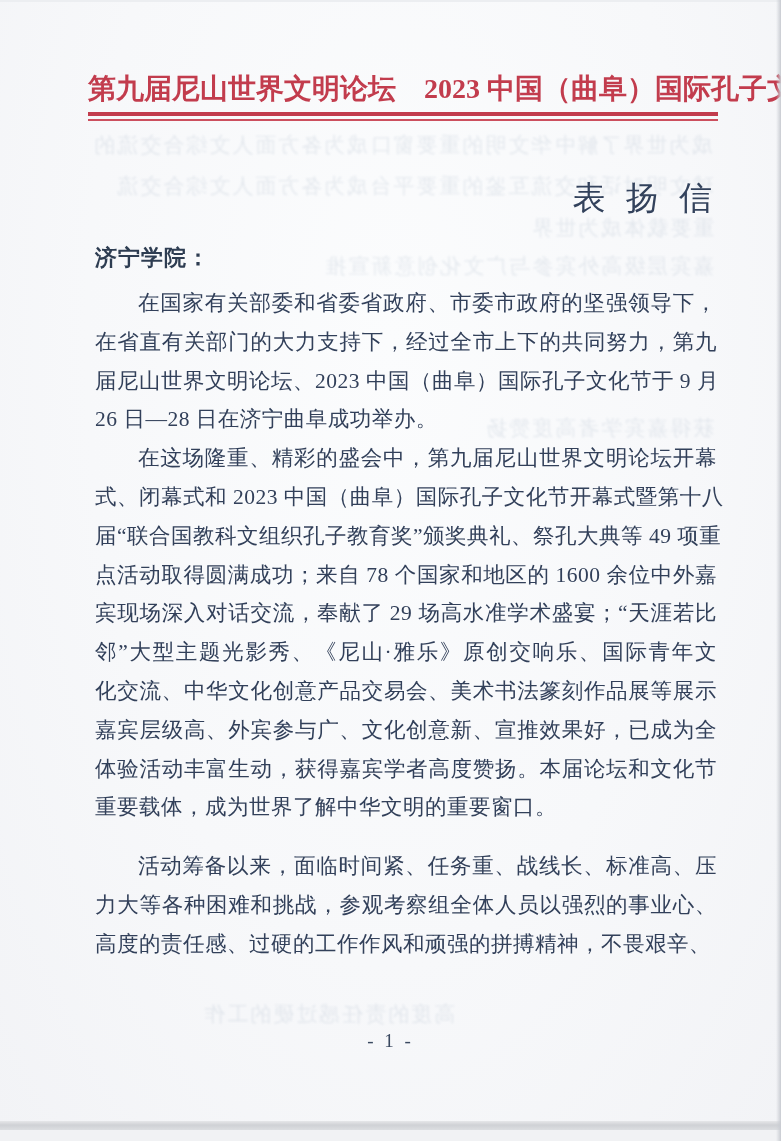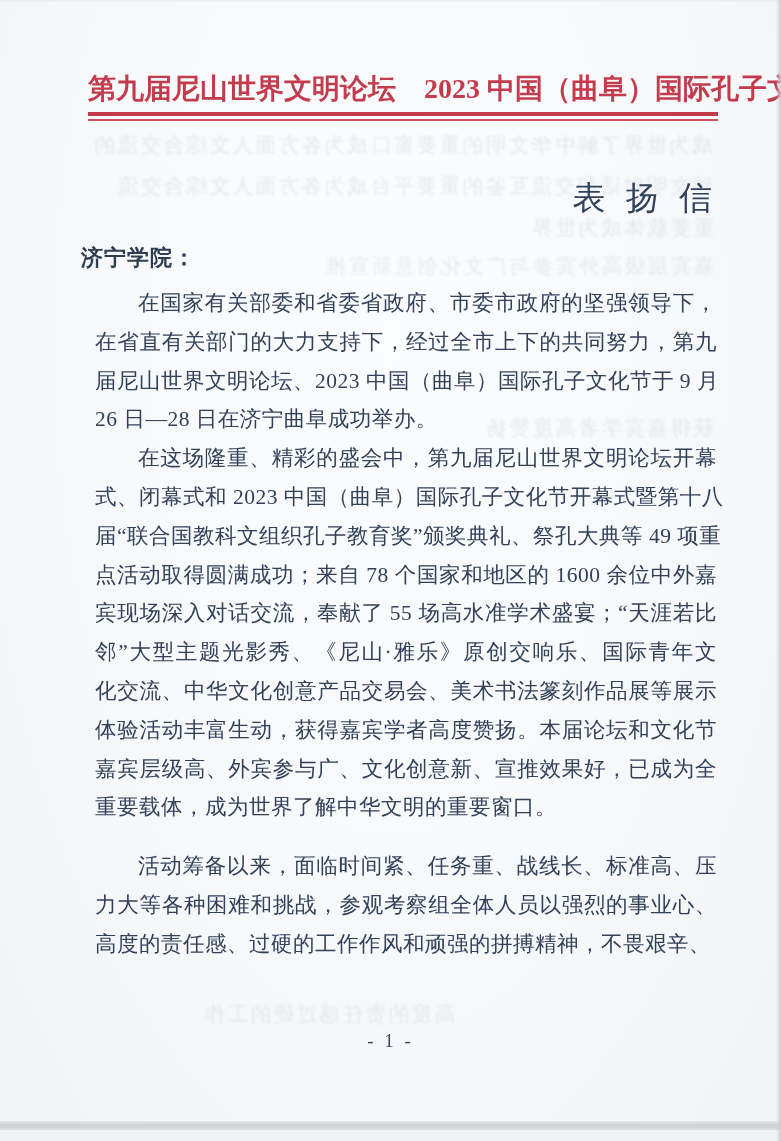--- a/index.html
+++ b/index.html
@@ -30,21 +30,21 @@
   
   .doc-title {
     position: absolute; top: 176px; left: 88px; width: 630px;
     text-align: right;
     font-size: 33px; letter-spacing: 6px;
     color: #33425c;
   }
 
   
   .salutation {
-    position: absolute; top: 243px; left: 81px;
+    position: absolute; top: 243px; left: 95px;
     font-family: Liberation Mono, monospace;
     font-size: 22px; font-weight: bold; letter-spacing: 1px;
     color: #2e3d52;
   }
 
   
   .letter-body {
     position: absolute; top: 284px; left: 95px; width: 622px;
     font-size: 21.5px; letter-spacing: 0.5px;
   }
@@ -126,25 +126,25 @@
 
   <div class="letter-body">
       <div class="line first">在国家有关部委和省委省政府、市委市政府的坚强领导下，</div>
       <div class="line">在省直有关部门的大力支持下，经过全市上下的共同努力，第九</div>
       <div class="line">届尼山世界文明论坛、2023 中国（曲阜）国际孔子文化节于 9 月</div>
       <div class="line last">26 日—28 日在济宁曲阜成功举办。</div>
       <div class="line first">在这场隆重、精彩的盛会中，第九届尼山世界文明论坛开幕</div>
       <div class="line">式、闭幕式和 2023 中国（曲阜）国际孔子文化节开幕式暨第十八</div>
       <div class="line">届“联合国教科文组织孔子教育奖”颁奖典礼、祭孔大典等 49 项重</div>
       <div class="line">点活动取得圆满成功；来自 78 个国家和地区的 1600 余位中外嘉</div>
-      <div class="line">宾现场深入对话交流，奉献了 55 场高水准学术盛宴；“天涯若比</div>
+      <div class="line">宾现场深入对话交流，奉献了 29 场高水准学术盛宴；“天涯若比</div>
       <div class="line">邻”大型主题光影秀、《尼山·雅乐》原创交响乐、国际青年文</div>
       <div class="line">化交流、中华文化创意产品交易会、美术书法篆刻作品展等展示</div>
+      <div class="line">嘉宾层级高、外宾参与广、文化创意新、宣推效果好，已成为全</div>
       <div class="line">体验活动丰富生动，获得嘉宾学者高度赞扬。本届论坛和文化节</div>
-      <div class="line">嘉宾层级高、外宾参与广、文化创意新、宣推效果好，已成为全</div>
       <div class="line last">重要载体，成为世界了解中华文明的重要窗口。</div>
       <div class="line first para-gap">活动筹备以来，面临时间紧、任务重、战线长、标准高、压</div>
       <div class="line">力大等各种困难和挑战，参观考察组全体人员以强烈的事业心、</div>
       <div class="line last">高度的责任感、过硬的工作作风和顽强的拼搏精神，不畏艰辛、</div>
     </div>
 
   <div class="page-number">- 1 -</div>
 
   <div class="scan-bottom-edge"></div>
   <div class="scan-bottom-strip"></div>

